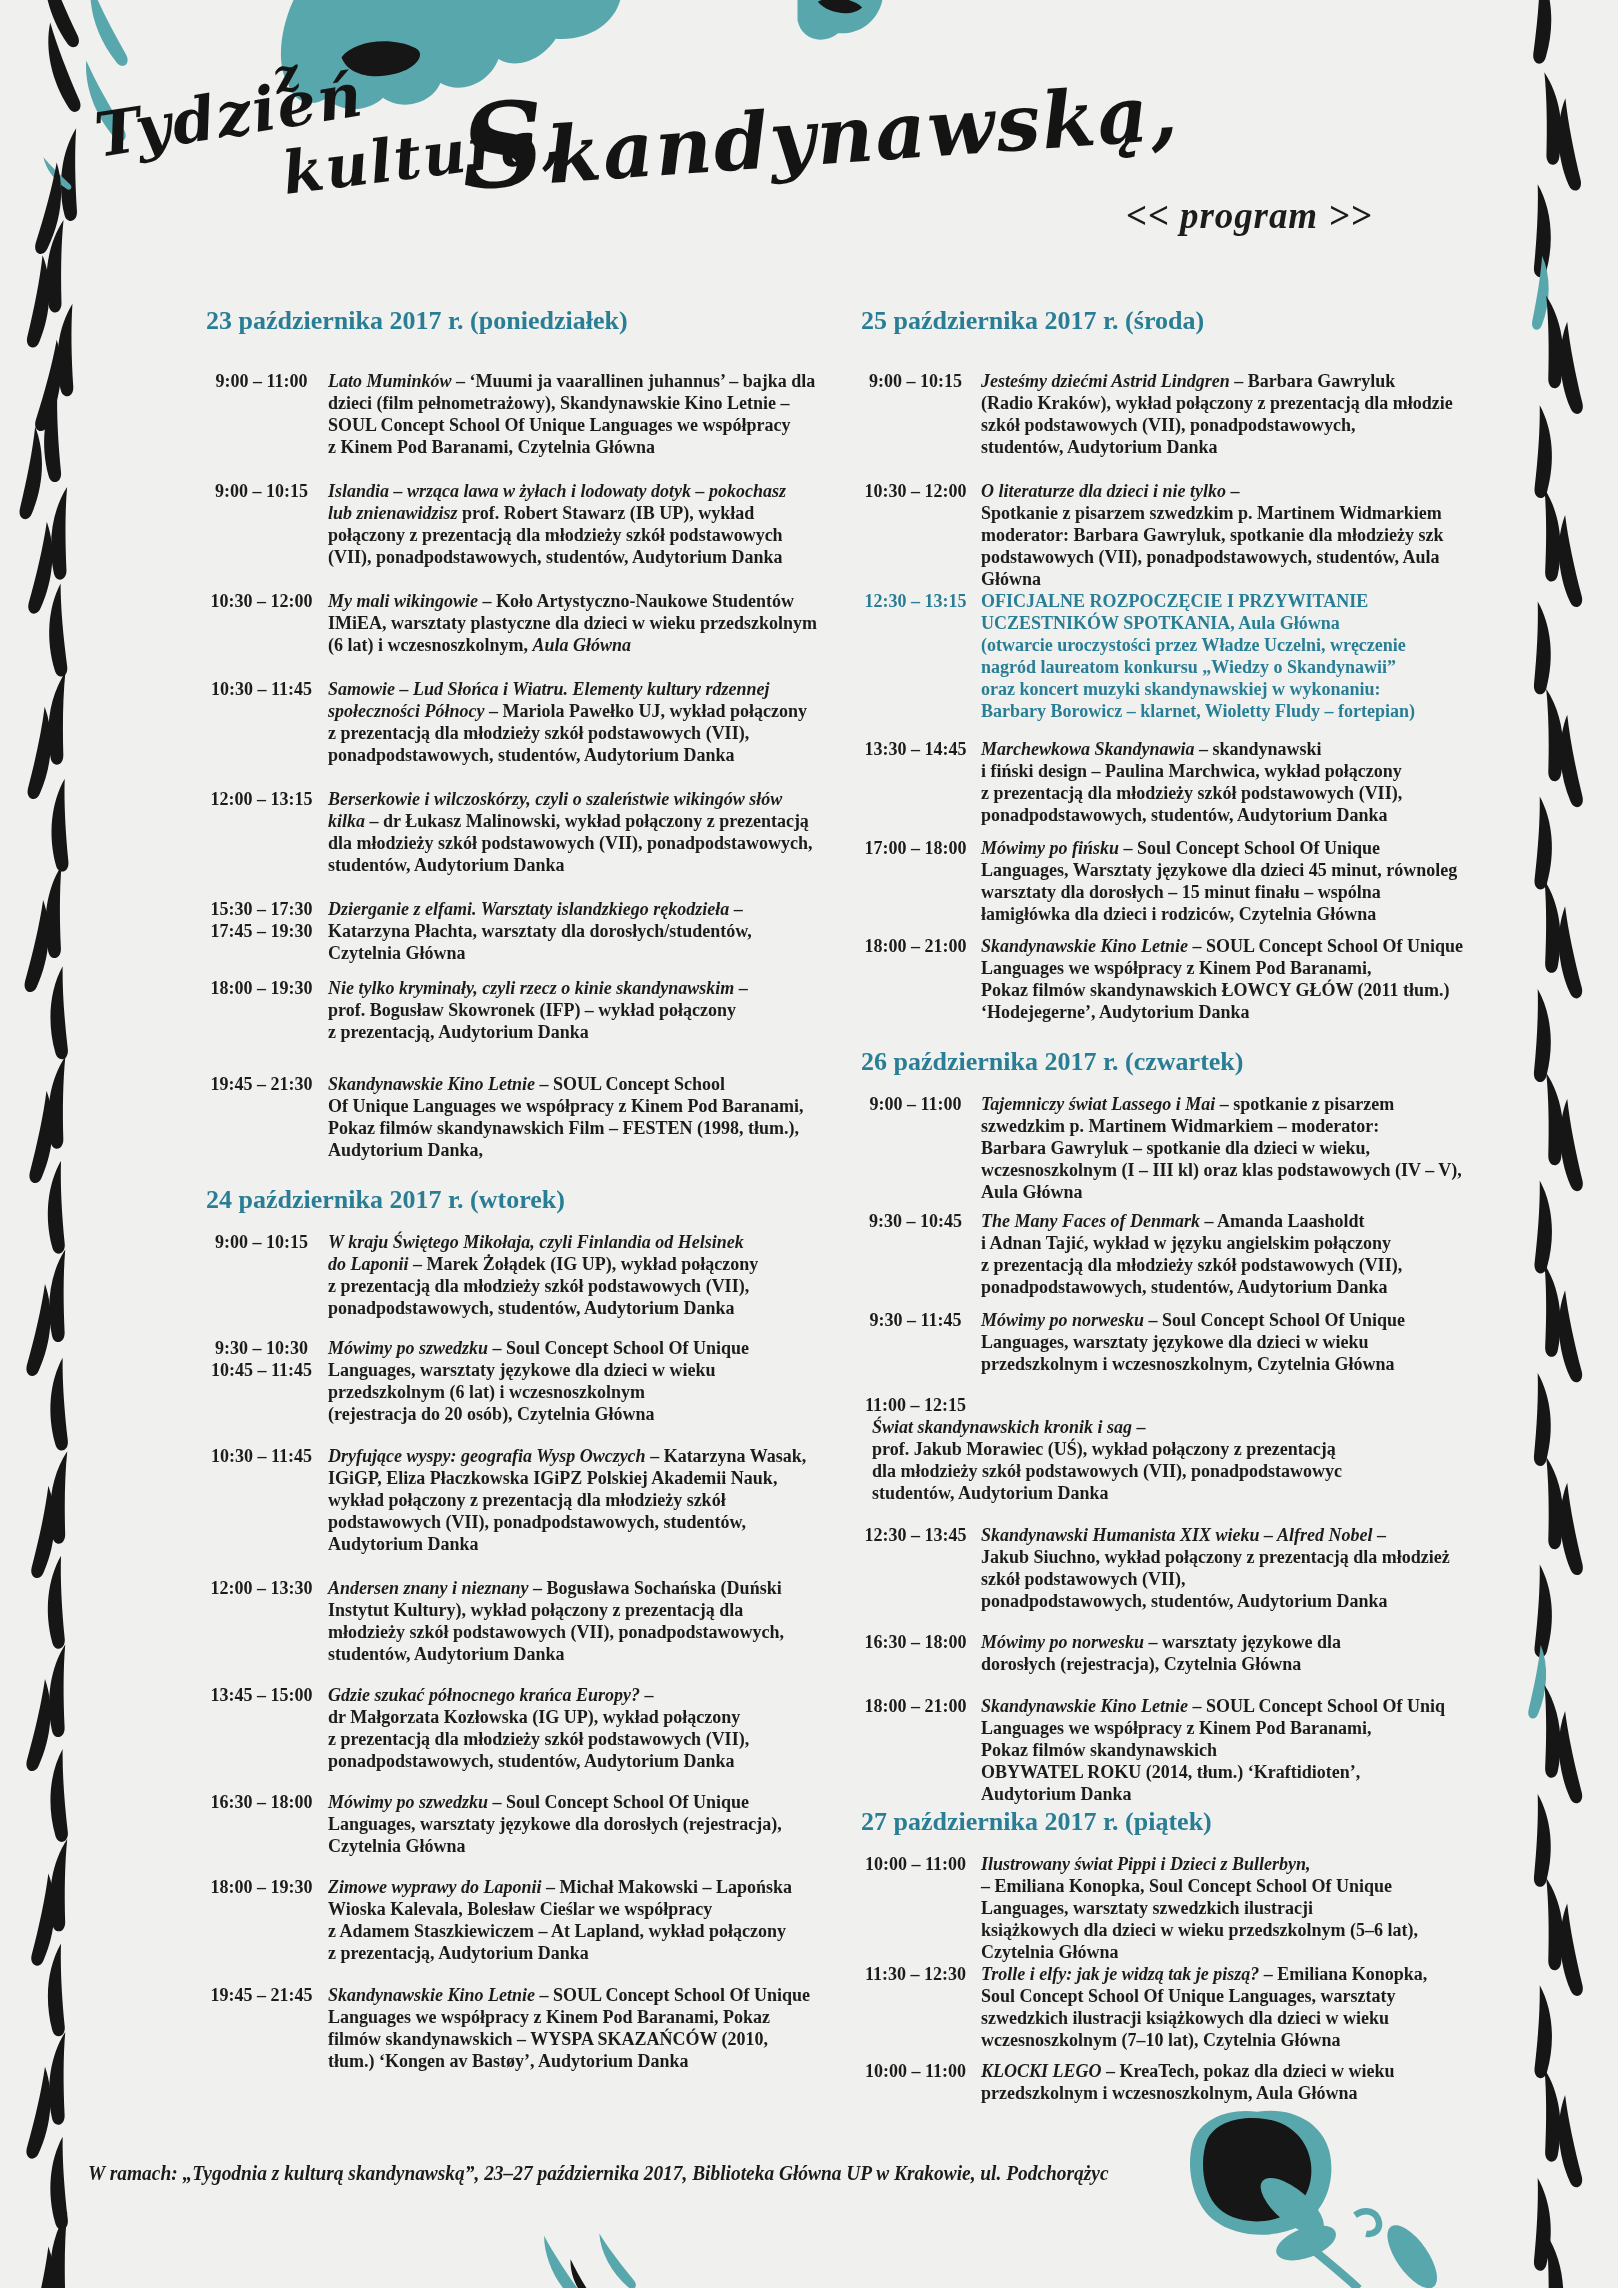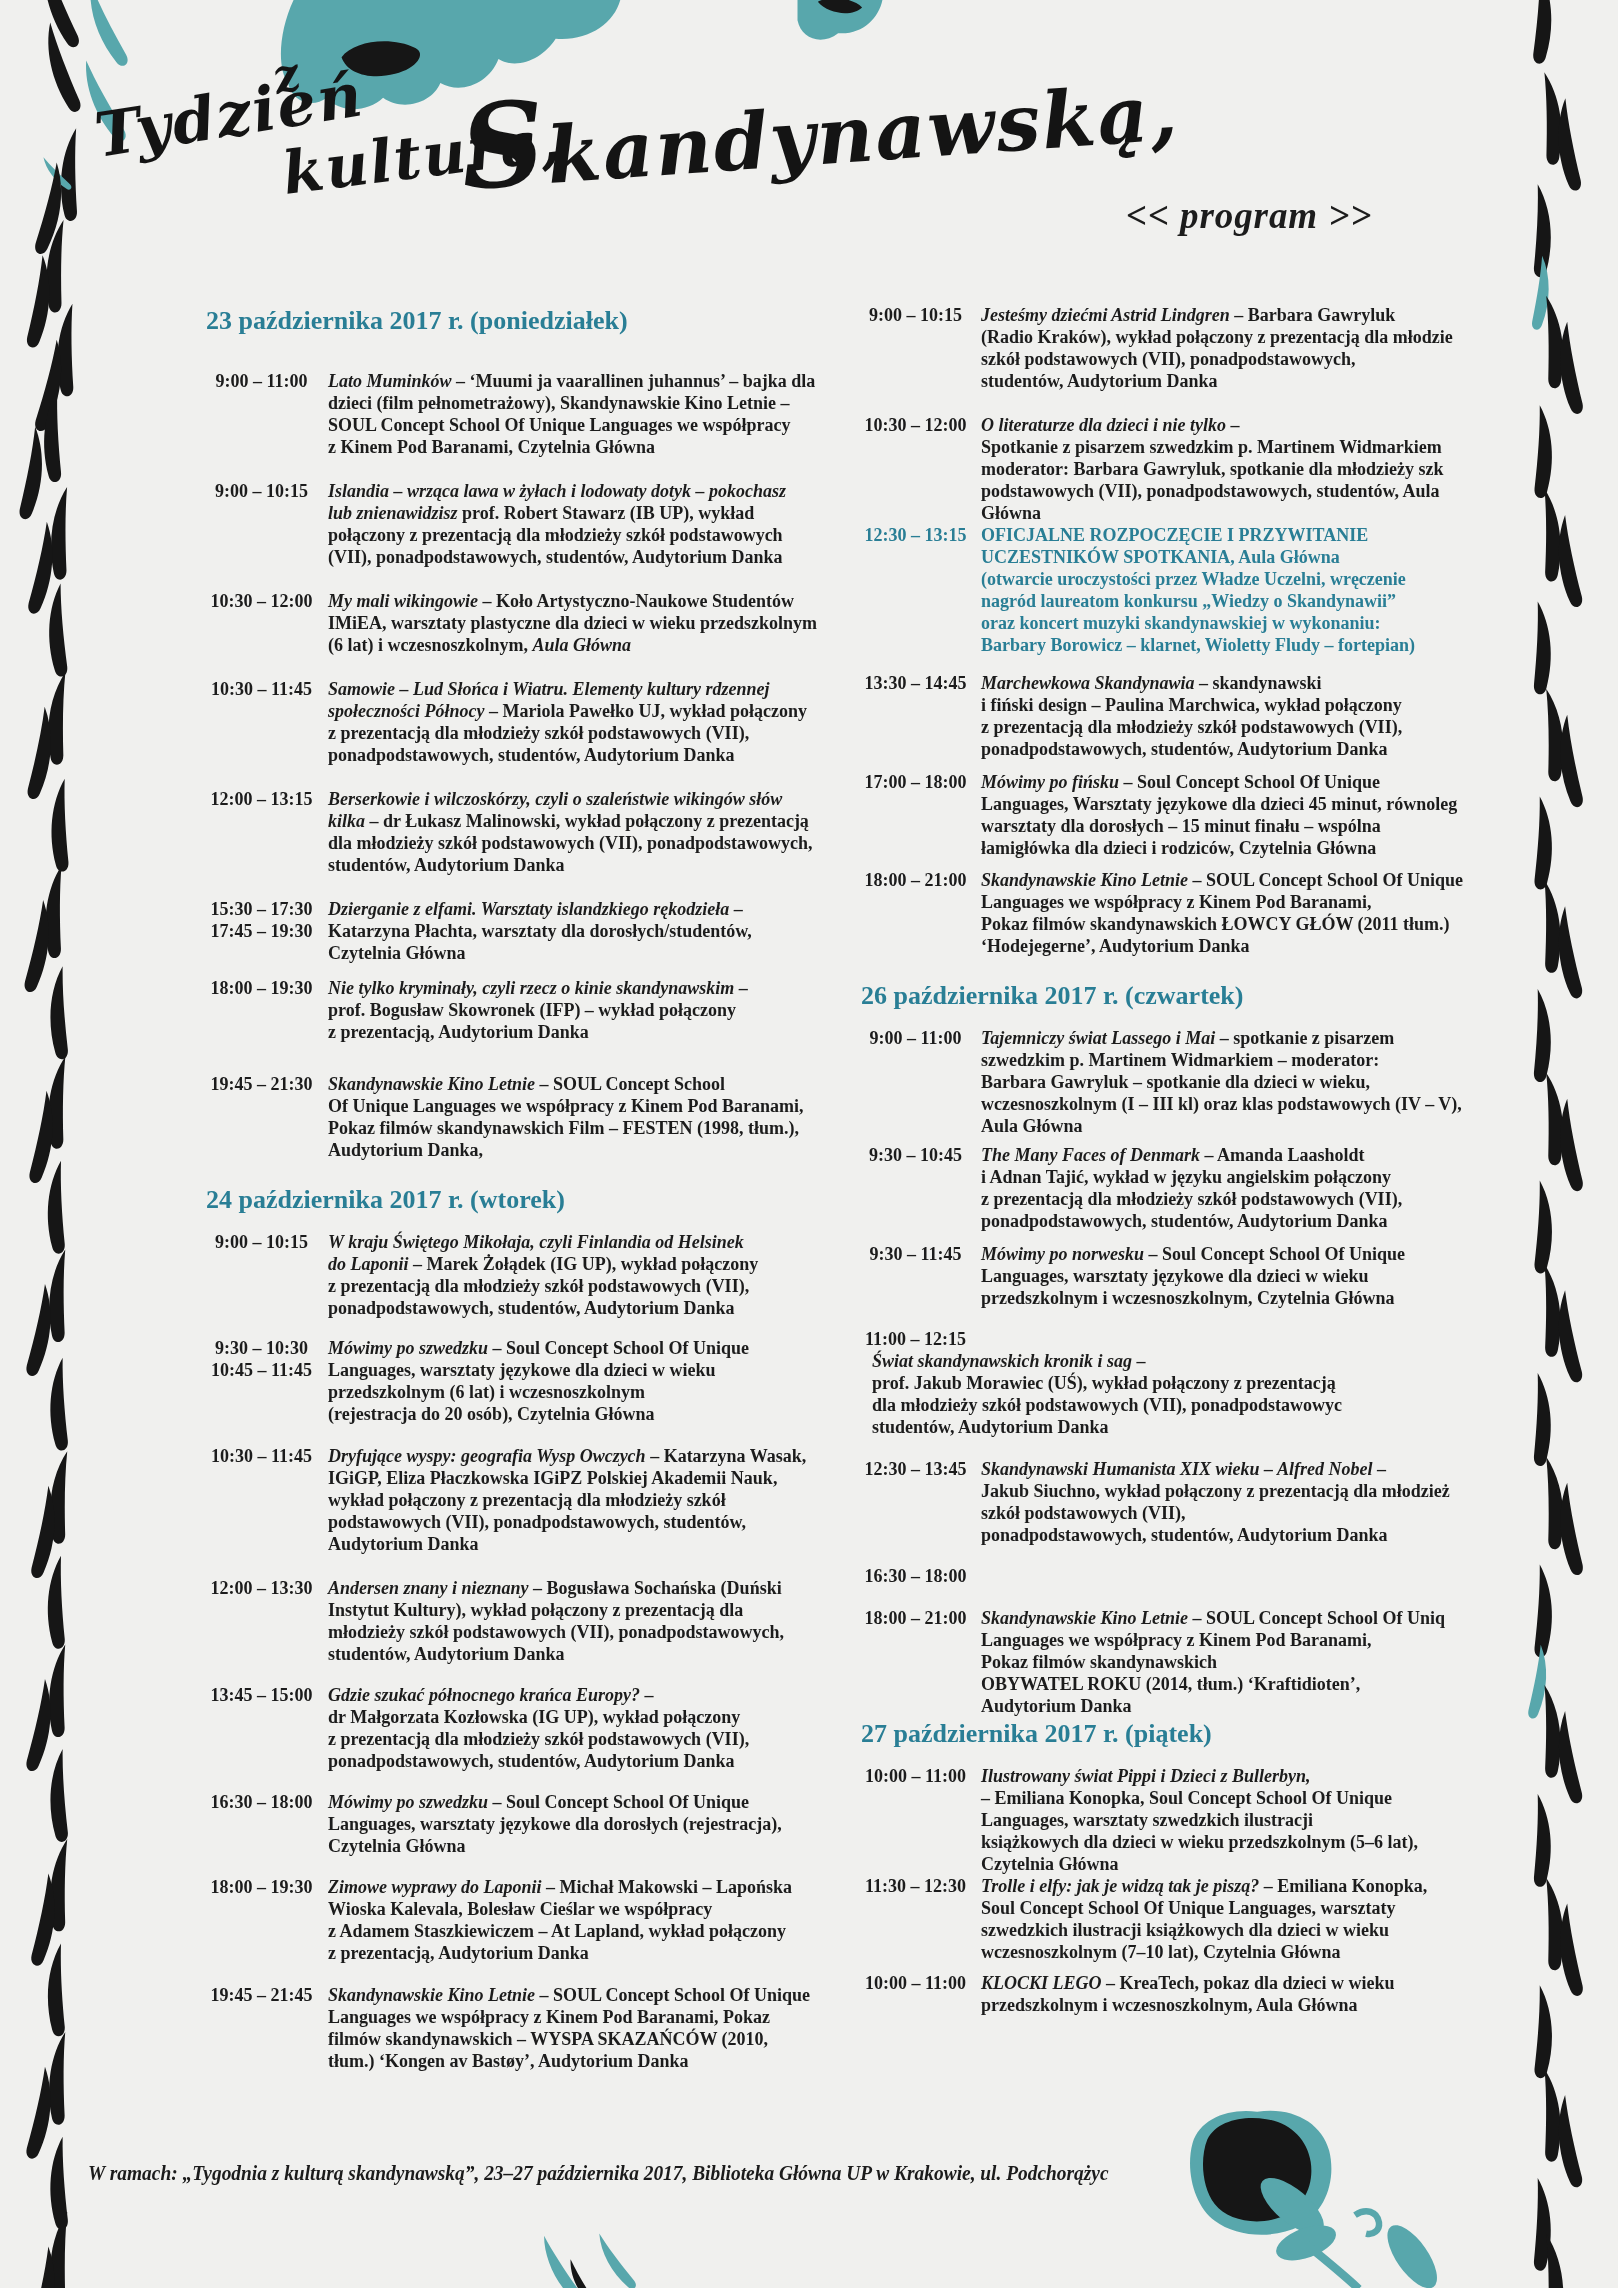--- a/index.html
+++ b/index.html
@@ -350,20 +350,21 @@
       </div>
       <div class="text">
         <div class="line"><span class="it">Skandynawskie Kino Letnie</span><span> – SOUL Concept School Of Unique</span></div>
         <div class="line"><span>Languages we współpracy z Kinem Pod Baranami, Pokaz</span></div>
         <div class="line"><span>filmów skandynawskich – WYSPA SKAZAŃCÓW (2010,</span></div>
         <div class="line"><span>tłum.) ‘Kongen av Bastøy’, Audytorium Danka</span></div>
       </div>
     </div>
   </div>
 <div class="col" id="colR">
+    <div class="day-header first">25 października 2017 r. (środa)</div>
     <div class="entry" style="margin-bottom: 22px;">
       <div class="times">
         <div>9:00 – 10:15</div>
       </div>
       <div class="text">
         <div class="line"><span class="it">Jesteśmy dziećmi Astrid Lindgren</span><span> – Barbara Gawryluk</span></div>
         <div class="line"><span>(Radio Kraków), wykład połączony z prezentacją dla młodzie</span></div>
         <div class="line"><span>szkół podstawowych (VII), ponadpodstawowych,</span></div>
         <div class="line"><span>studentów, Audytorium Danka</span></div>
       </div>
@@ -479,20 +480,24 @@
         <div class="line"><span class="it">Skandynawski Humanista XIX wieku – Alfred Nobel</span><span> –</span></div>
         <div class="line"><span>Jakub Siuchno, wykład połączony z prezentacją dla młodzież</span></div>
         <div class="line"><span>szkół podstawowych (VII),</span></div>
         <div class="line"><span>ponadpodstawowych, studentów, Audytorium Danka</span></div>
       </div>
     </div>
     <div class="entry" style="margin-bottom: 20px;">
       <div class="times">
         <div>16:30 – 18:00</div>
       </div>
+      <div class="text">
+        <div class="line"><span class="it">Mówimy po norwesku</span><span> – warsztaty językowe dla</span></div>
+        <div class="line"><span>dorosłych (rejestracja), Czytelnia Główna</span></div>
+      </div>
     </div>
     <div class="entry" style="margin-bottom: 0px;">
       <div class="times">
         <div>18:00 – 21:00</div>
       </div>
       <div class="text">
         <div class="line"><span class="it">Skandynawskie Kino Letnie</span><span> – SOUL Concept School Of Uniq</span></div>
         <div class="line"><span>Languages we współpracy z Kinem Pod Baranami,</span></div>
         <div class="line"><span>Pokaz filmów skandynawskich</span></div>
         <div class="line"><span>OBYWATEL ROKU (2014, tłum.) ‘Kraftidioten’,</span></div>

